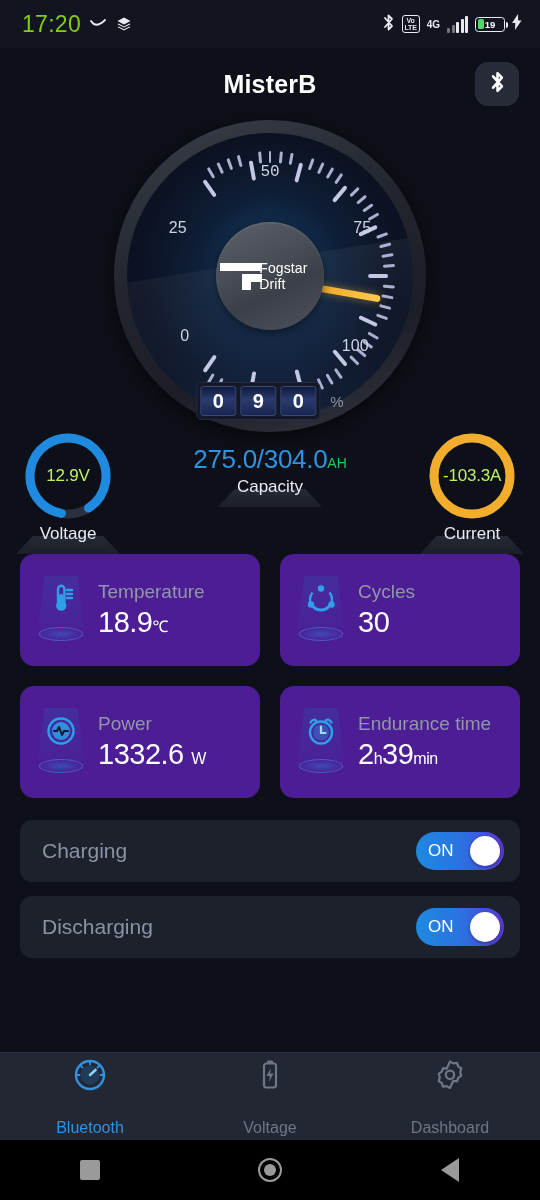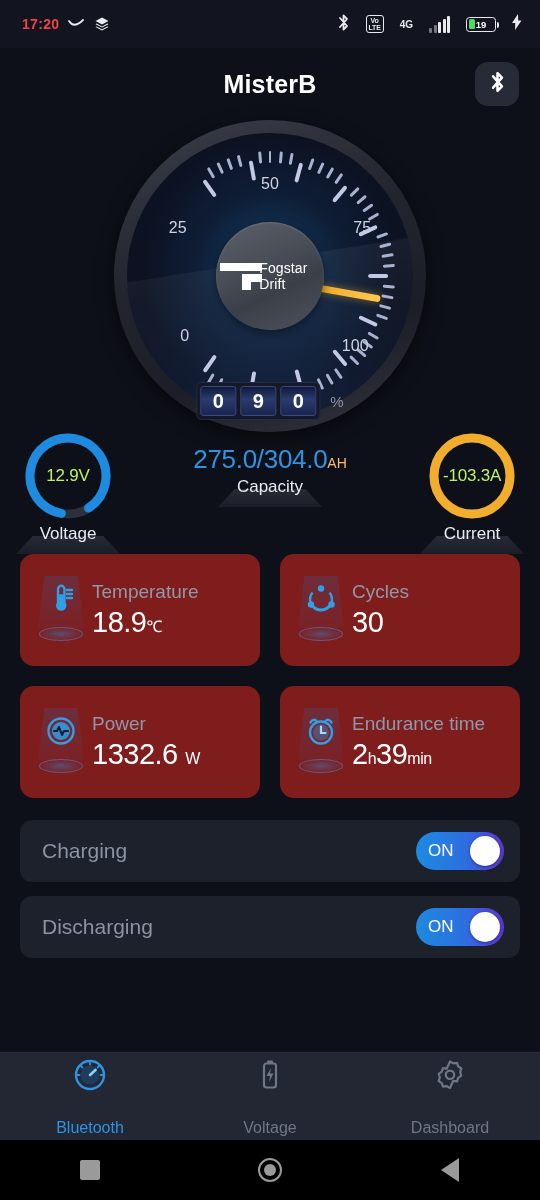--- a/index.html
+++ b/index.html
@@ -13,25 +13,25 @@
   }
 
   
   .statusbar {
     height:48px; width:100%;
     display:flex; align-items:center; justify-content:space-between;
     padding:0 18px 0 22px;
     background:#12151f;
   }
   .sb-left { display:flex; align-items:center; gap:9px; }
-  .sb-time { font-size:14px; font-weight:700; letter-spacing:.3px; color:#ef4444; }
+  .sb-time { font-size:23px; font-weight:400; letter-spacing:.3px; color:#84cc16; }
   .sb-curve { width:17px; height:12px; position:relative; }
   .sb-curve svg { display:block; }
   .sb-layers { width:16px; height:16px; }
-  .sb-right { display:flex; align-items:center; gap:16px; }
+  .sb-right { display:flex; align-items:center; gap:7px; }
   .ic { display:block; }
   .volte-box {
     border:1.6px solid #e8eaf0; border-radius:3px;
     font-size:7px; line-height:7px; font-weight:bold;
     padding:1px 2px; text-align:center; color:#e8eaf0;
     letter-spacing:-.2px;
   }
   .volte-box span { display:block; }
   .fourg { font-size:10px; font-weight:bold; color:#e8eaf0; line-height:10px; margin-bottom:-1px;}
   .sig-wrap { display:flex; align-items:flex-end; gap:1.5px; height:17px;}
@@ -129,27 +129,27 @@
   .ped-label { font-size:17px; color:#e9ebf2; position:relative; z-index:2; }
   .ped-base {
     position:absolute; left:50%; transform:translateX(-50%); bottom:-10px;
     width:104px; height:18px;
     background:linear-gradient(180deg,#262a35,#1b1e28);
     clip-path:polygon(16% 0, 84% 0, 100% 100%, 0% 100%);
     z-index:1;
   }
   .cap-block { position:absolute; left:50%; transform:translateX(-50%); top:24px; text-align:center; width:220px; }
   .cap-val { font-size:26px; color:#2f93e0; font-weight:400; letter-spacing:-.3px; }
-  .cap-unit { font-size:14px; color:#fdba74; }
+  .cap-unit { font-size:14px; color:#22c55e; }
 
   
   .cards { padding:0 20px; display:grid; grid-template-columns:1fr 1fr; gap:20px 20px; margin-top:14px; }
   .card {
-    background:#7f1d1d; border-radius:14px; height:112px;
-    display:flex; align-items:center; padding:0 8px 0 10px; 
+    background:#4c1d95; border-radius:14px; height:112px;
+    display:flex; align-items:center; padding:0 8px 0 10px; gap:6px;
   }
   .holo { width:62px; height:72px; position:relative; flex:none; }
   .holo-beam {
     position:absolute; left:8px; top:2px; width:46px; height:52px;
     background:linear-gradient(180deg, rgba(33,120,200,.18), rgba(33,120,200,.05));
     clip-path:polygon(14% 0, 86% 0, 100% 100%, 0% 100%);
   }
   .holo-ico { position:absolute; left:0; right:0; top:8px; display:flex; justify-content:center; }
   .holo-base {
     position:absolute; left:9px; bottom:5px; width:44px; height:14px; border-radius:50%;
@@ -314,21 +314,21 @@
           <div class="tick major" style="height: 20px; transform: rotate(460deg) translate(117px) rotate(90deg); transform-origin: 50% 0px; left: 50%; top: 50%; margin-left: -1.3px; margin-top: 0px;"></div>
           <div class="tick" style="height: 12px; transform: rotate(465deg) translate(125px) rotate(90deg); transform-origin: 50% 0px; left: 50%; top: 50%; margin-left: -1.3px; margin-top: 0px;"></div>
           <div class="tick" style="height: 12px; transform: rotate(470deg) translate(125px) rotate(90deg); transform-origin: 50% 0px; left: 50%; top: 50%; margin-left: -1.3px; margin-top: 0px;"></div>
           <div class="tick" style="height: 12px; transform: rotate(475deg) translate(125px) rotate(90deg); transform-origin: 50% 0px; left: 50%; top: 50%; margin-left: -1.3px; margin-top: 0px;"></div>
           <div class="tick" style="height: 12px; transform: rotate(480deg) translate(125px) rotate(90deg); transform-origin: 50% 0px; left: 50%; top: 50%; margin-left: -1.3px; margin-top: 0px;"></div>
           <div class="tick major" style="height: 20px; transform: rotate(485deg) translate(117px) rotate(90deg); transform-origin: 50% 0px; left: 50%; top: 50%; margin-left: -1.3px; margin-top: 0px;"></div>
         </div>
       <div id="gnums">
           <div class="g-num" style="left: 57.8082px; top: 202.652px; transform: translate(-50%, -50%);">0</div>
           <div class="g-num" style="left: 50.7509px; top: 94.9781px; transform: translate(-50%, -50%);">25</div>
-          <div class="g-num" style="left: 143px; top: 51px; transform: translate(-50%, -50%);">50</div>
+          <div class="g-num" style="left: 143px; top: 39px; transform: translate(-50%, -50%); font-family: Liberation Mono, monospace;">50</div>
           <div class="g-num" style="left: 235.249px; top: 94.9781px; transform: translate(-50%, -50%);">75</div>
           <div class="g-num" style="left: 228.192px; top: 202.652px; transform: translate(-50%, -50%); margin-top: 10px;">100</div>
         </div>
       <div class="needle" id="needle" style="transform: rotate(370deg);"></div>
       <div class="hub">
         <div class="hub-logo">
           <span class="bar1"></span>
             <span class="bar2"></span>
             <span class="bar3"></span>
         </div>

